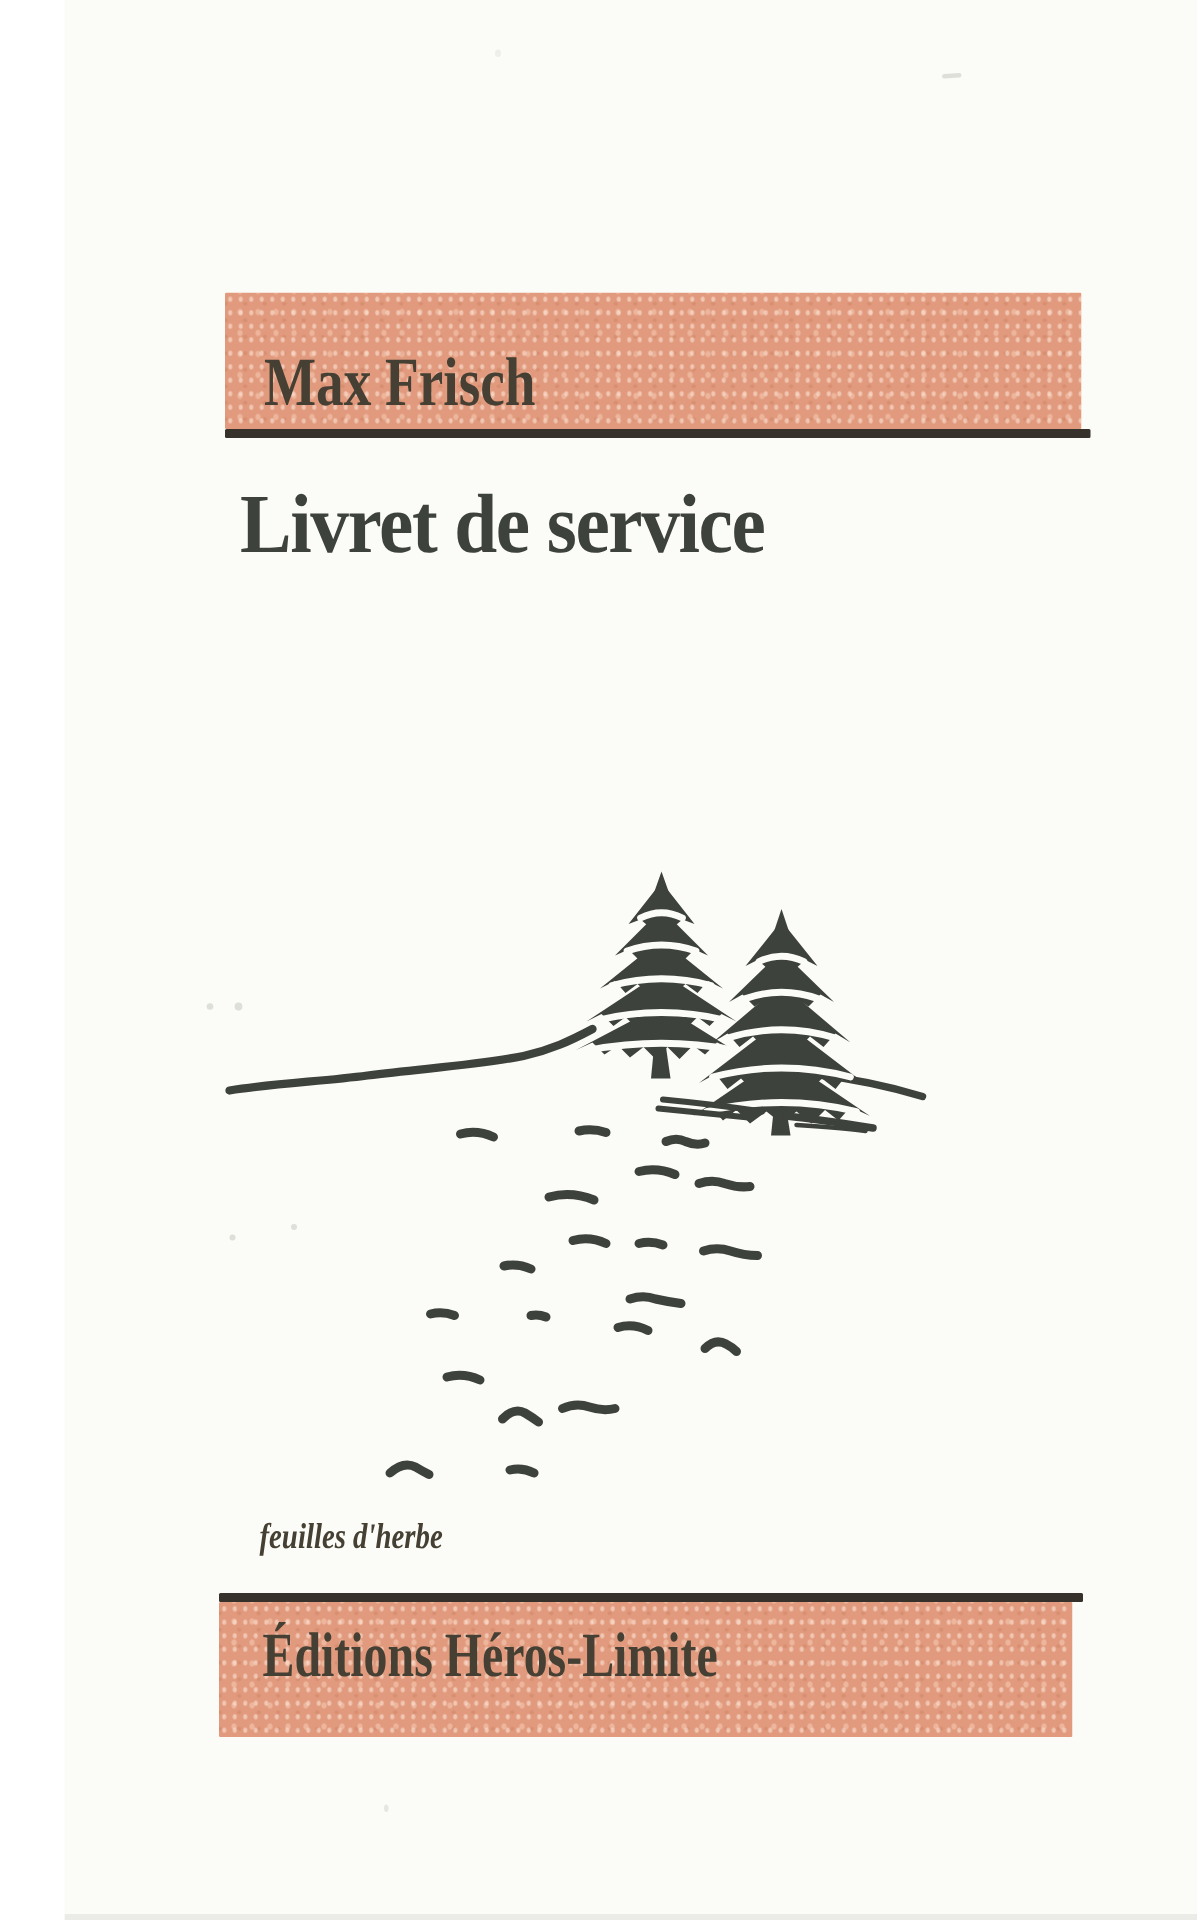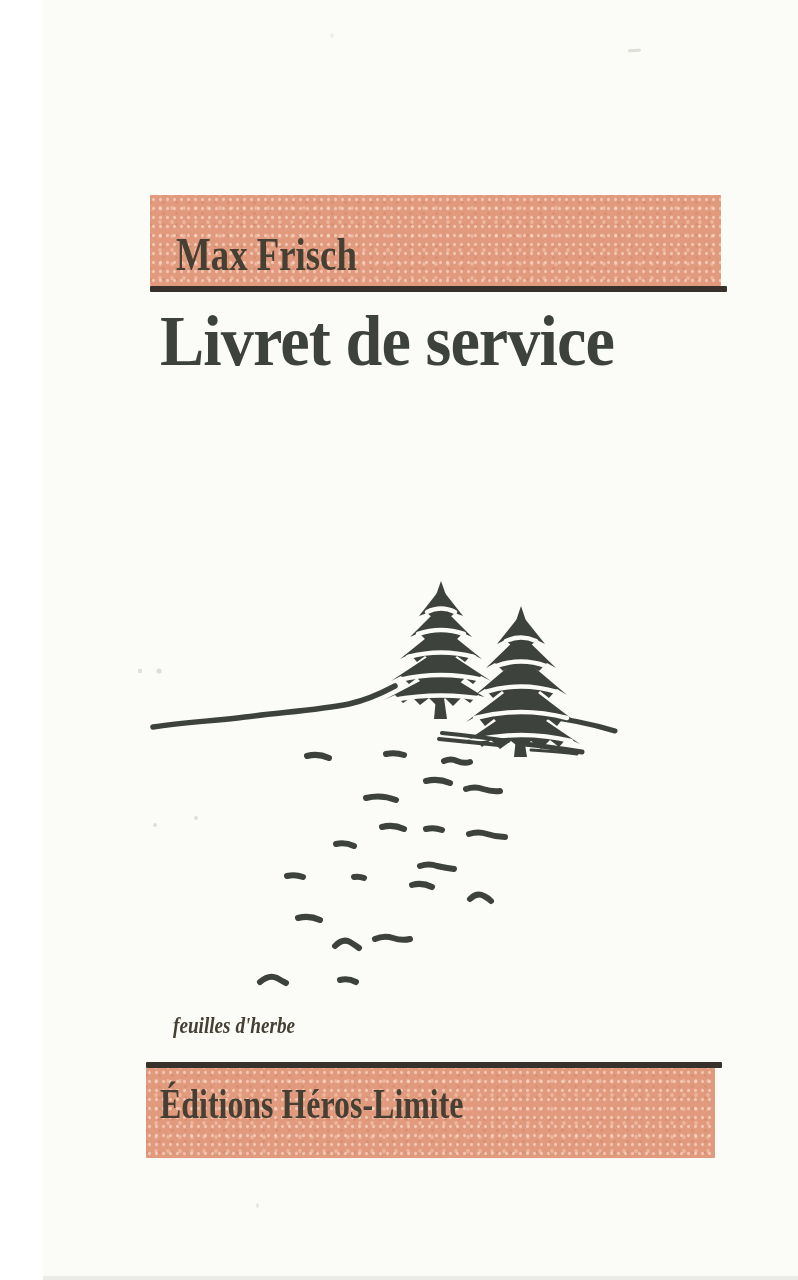--- a/index.html
+++ b/index.html
@@ -33,40 +33,40 @@
     display:flex;
   }
   .banner-top{
     left:107px;top:195px;width:571px;height:91px;
     align-items:flex-end;
     padding:0 0 8px 26px;
   }
   .banner-bottom{
     left:103px;top:1068px;width:569px;height:90px;
     align-items:flex-start;
-    padding:15px 0 0 14px;
+    padding:15px 0 0 29px;
   }
   .rule{position:absolute;background:var(--rule);height:6px;border-radius:1px;}
   .rule-top{left:107px;top:286px;width:577px;}
   .rule-bottom{left:103px;top:1062px;width:576px;}
 
   .author-name, .publisher-name{
     display:inline-block;
     font-weight:700;
     color:var(--ink-text);
     line-height:1;
     white-space:nowrap;
     transform-origin:left bottom;
   }
   .author-name{font-size:46px;transform:scaleX(.80);}
   .publisher-name{font-size:42px;transform:scaleX(.76);transform-origin:left top;}
 
   .book-title{
-    position:absolute;left:117px;top:305px;
-    font-size:72px;font-weight:700;
+    position:absolute;left:117px;top:322px;
+    font-size:56px;font-weight:700;
     color:var(--ink);
     line-height:1;white-space:nowrap;
     letter-spacing:-1px;
   }
   .book-title span{display:inline-block;transform:scaleX(.92);transform-origin:left top;}
 
   .collection-name{
     position:absolute;left:130px;top:1012px;
     font-size:24px;font-style:italic;font-weight:700;
     color:var(--ink-text);

